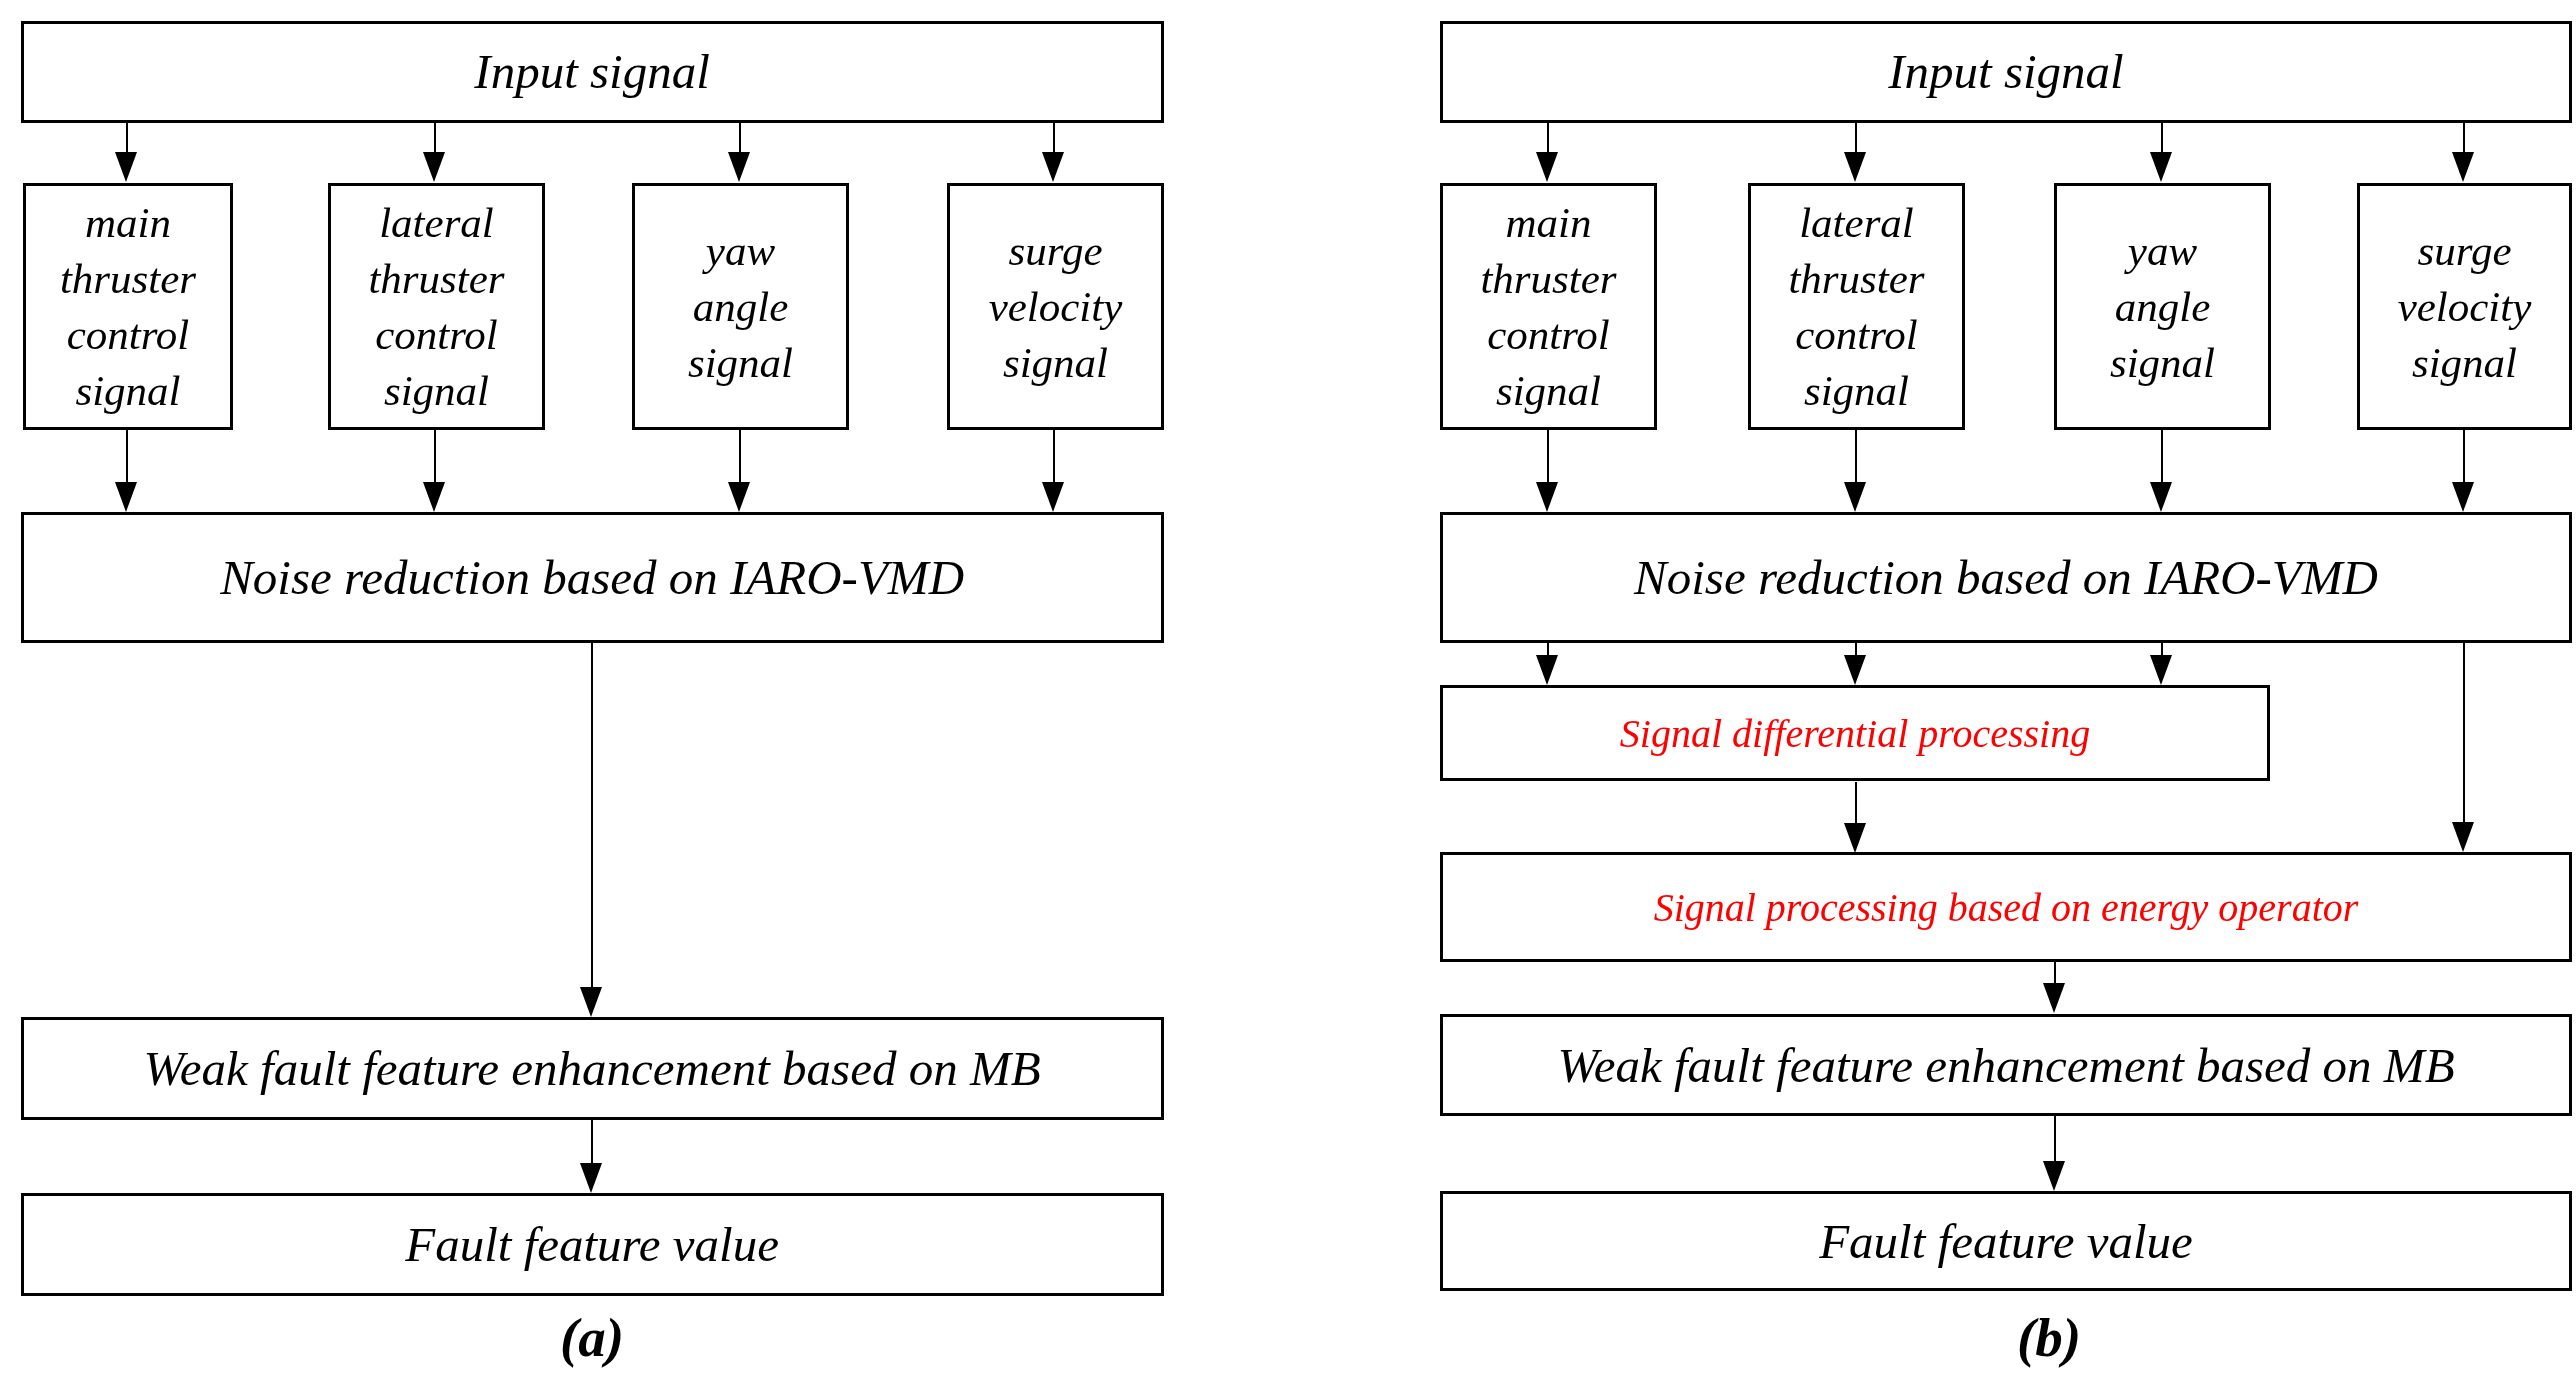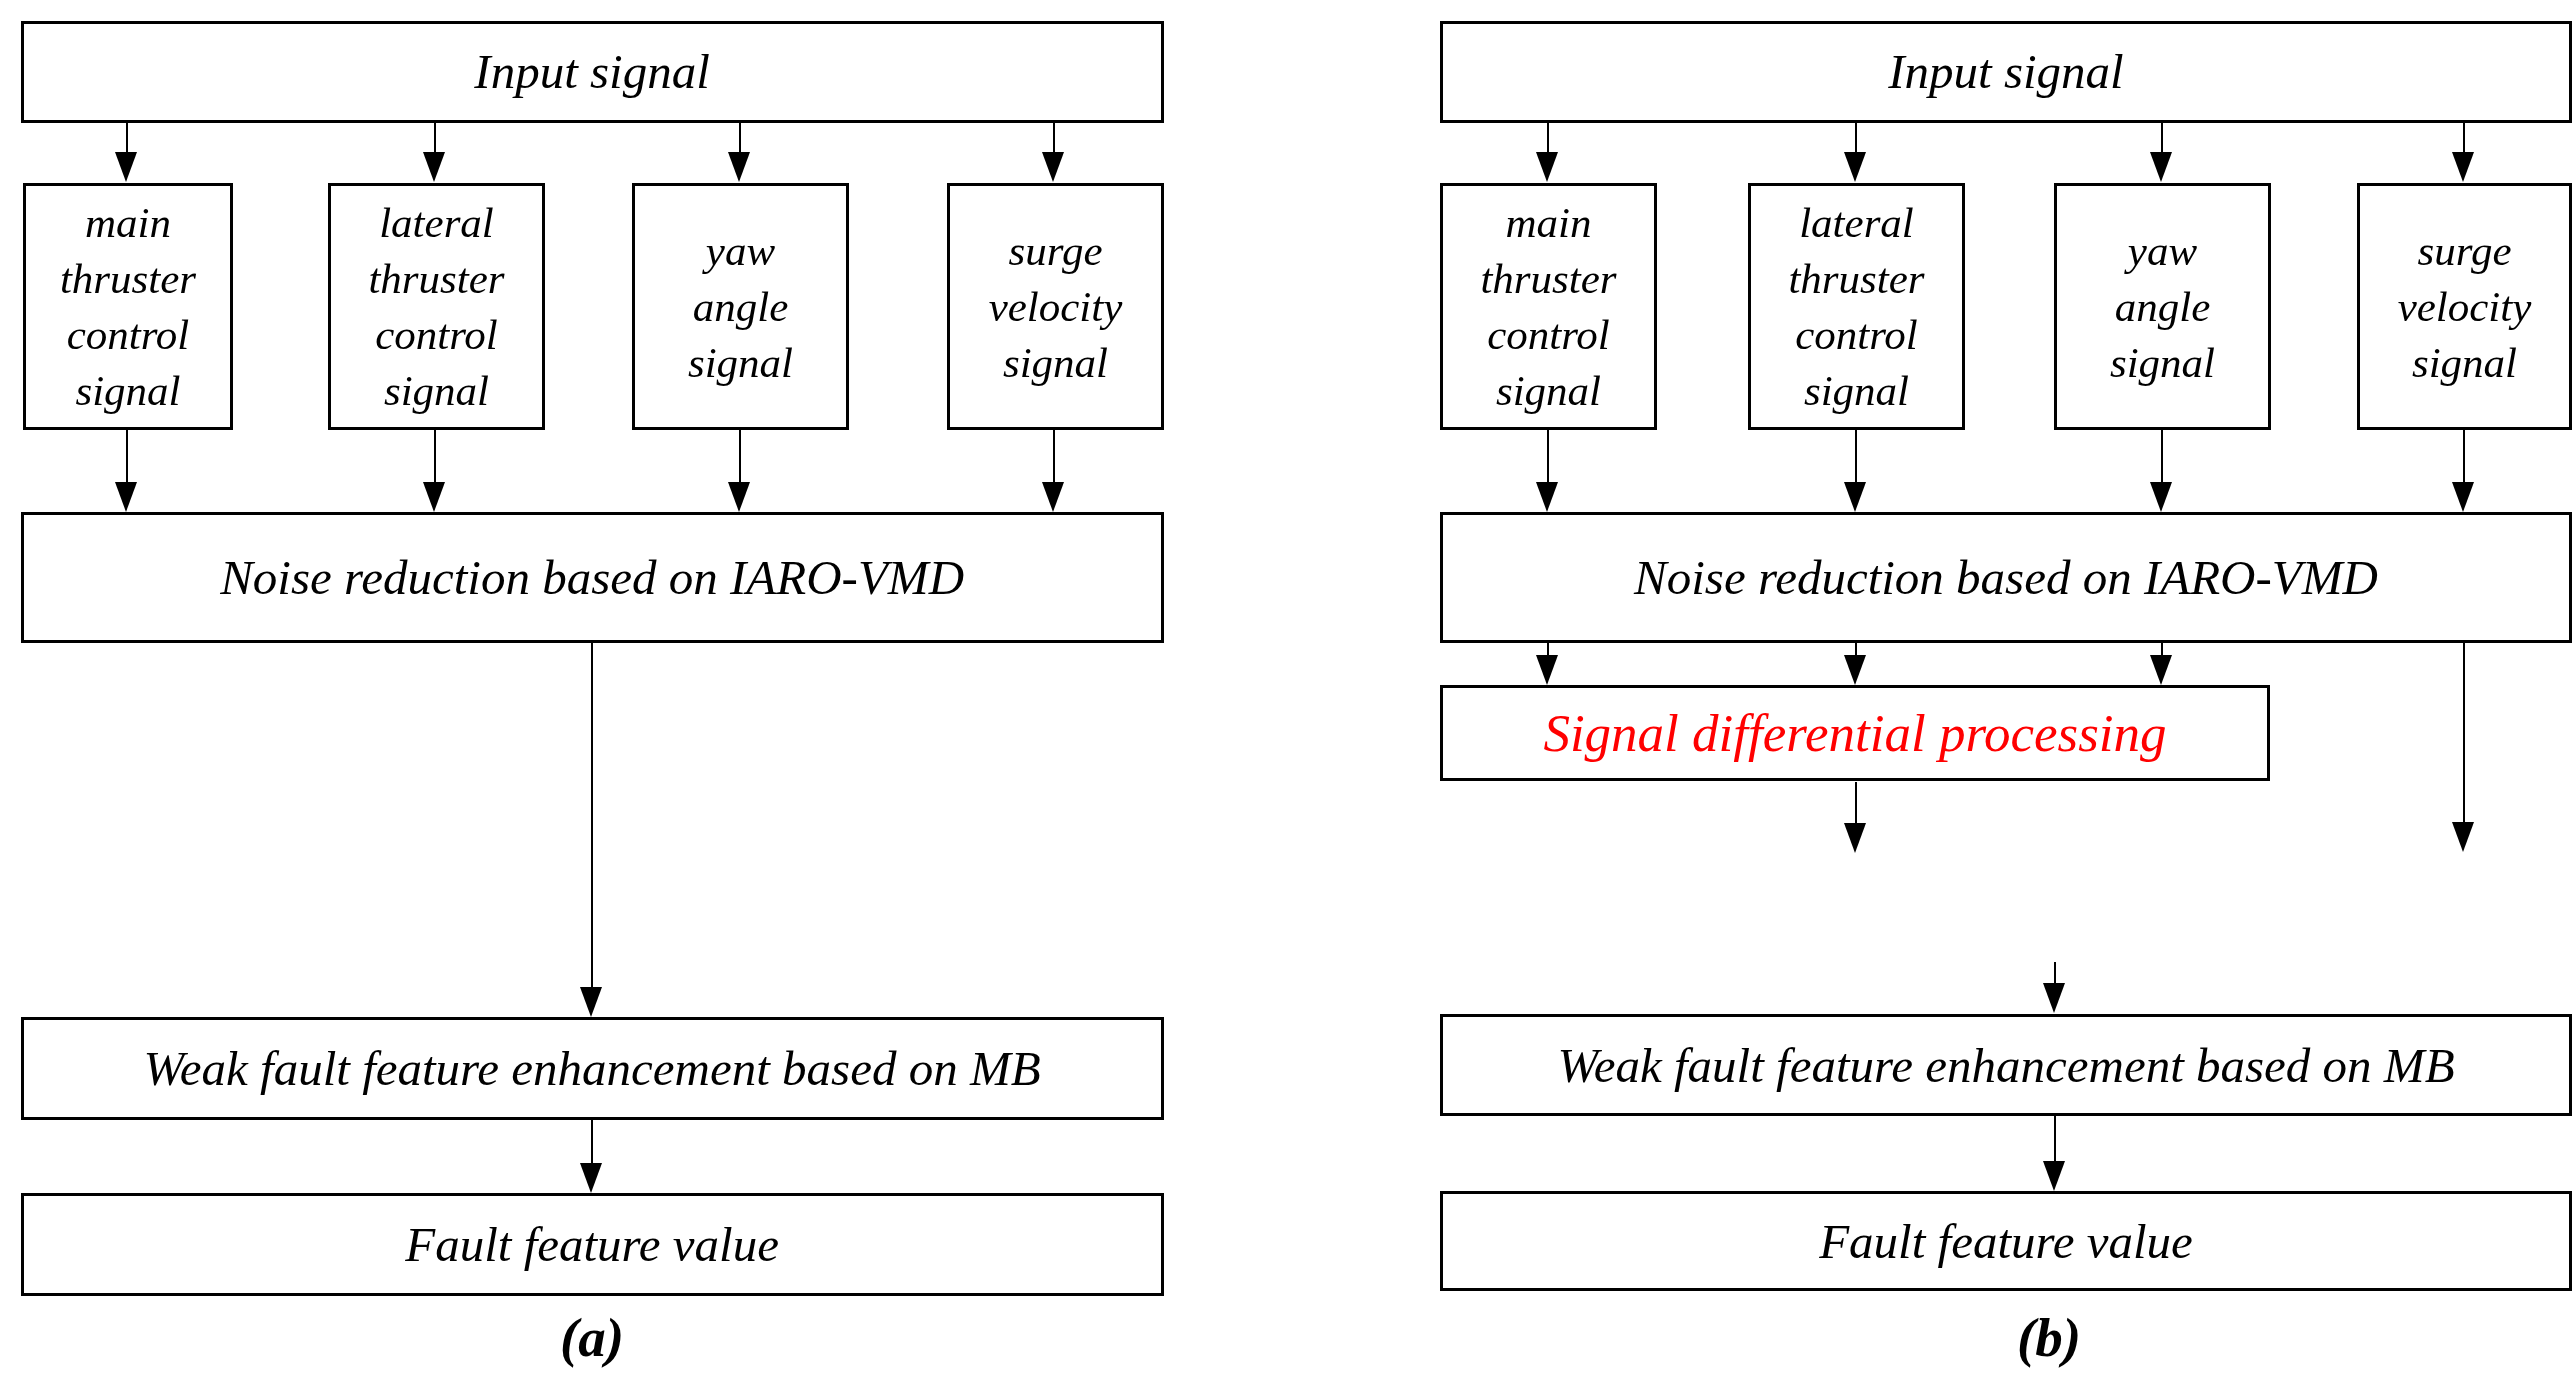--- a/index.html
+++ b/index.html
@@ -18,21 +18,21 @@
     box-sizing: border-box;
     background: #ffffff;
     border: 3.4px solid #000000;
     display: flex;
     align-items: center;
     justify-content: center;
     text-align: center;
   }
   .big  { font-size: 49px; line-height: 59px; }
   .colbox { font-size: 43px; line-height: 56px; white-space: pre-line; }
-  .red-text { font-size: 53px; color: #ff0000; }
+  .red-text { font-size: 40px; color: #ff0000; }
   .arrow {
     position: absolute;
     width: 0;
     border-left: 2.7px solid #000000;
   }
   .arrow::after {
     content: "";
     position: absolute;
     top: 100%;
     left: -13px;
@@ -124,20 +124,21 @@
 
   <div class="arrow" style="left:1547px; top:643px; height:12.4px;"></div>
   <div class="arrow" style="left:1855px; top:643px; height:12.4px;"></div>
   <div class="arrow" style="left:2161px; top:643px; height:12.4px;"></div>
   <div class="arrow" style="left:2463px; top:643px; height:179px;"></div>
 
   <div class="box red-text" style="left: 1440px; top: 685px; width: 830px; height: 96px; color: rgb(255, 0, 0);">Signal differential processing</div>
 
   <div class="arrow" style="left:1855px; top:782px; height:41px;"></div>
 
+  <div class="box red-text" style="left: 1440px; top: 852px; width: 1132px; height: 110px; color: rgb(255, 0, 0);">Signal processing based on energy operator</div>
 
   <div class="arrow" style="left:2054px; top:962px; height:21px;"></div>
 
   <div class="box big" style="left: 1440px; top: 1014px; width: 1132px; height: 102px; color: rgb(0, 0, 0);">Weak fault feature enhancement based on MB</div>
 
   <div class="arrow" style="left:2054px; top:1116px; height:45px;"></div>
 
   <div class="box big" style="left: 1440px; top: 1191px; width: 1132px; height: 100px; color: rgb(0, 0, 0);">Fault feature value</div>
 
   <div class="caption" style="left: 1946px; top: 1306px; color: rgb(0, 0, 0);">(b)</div>

